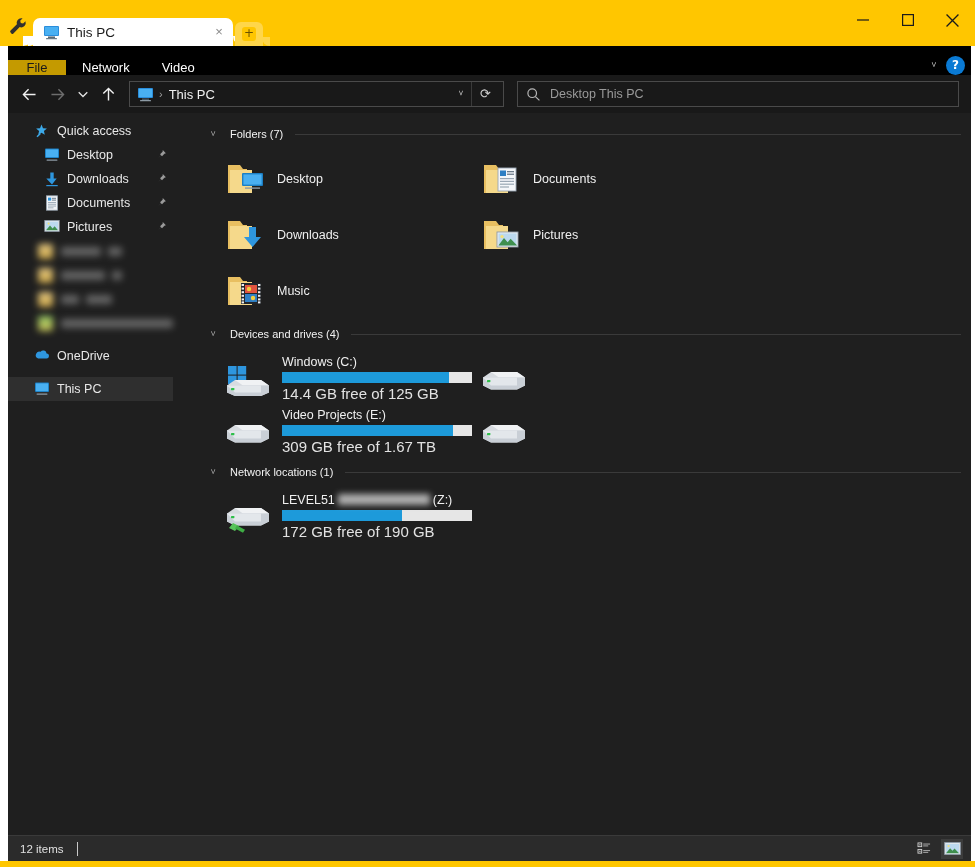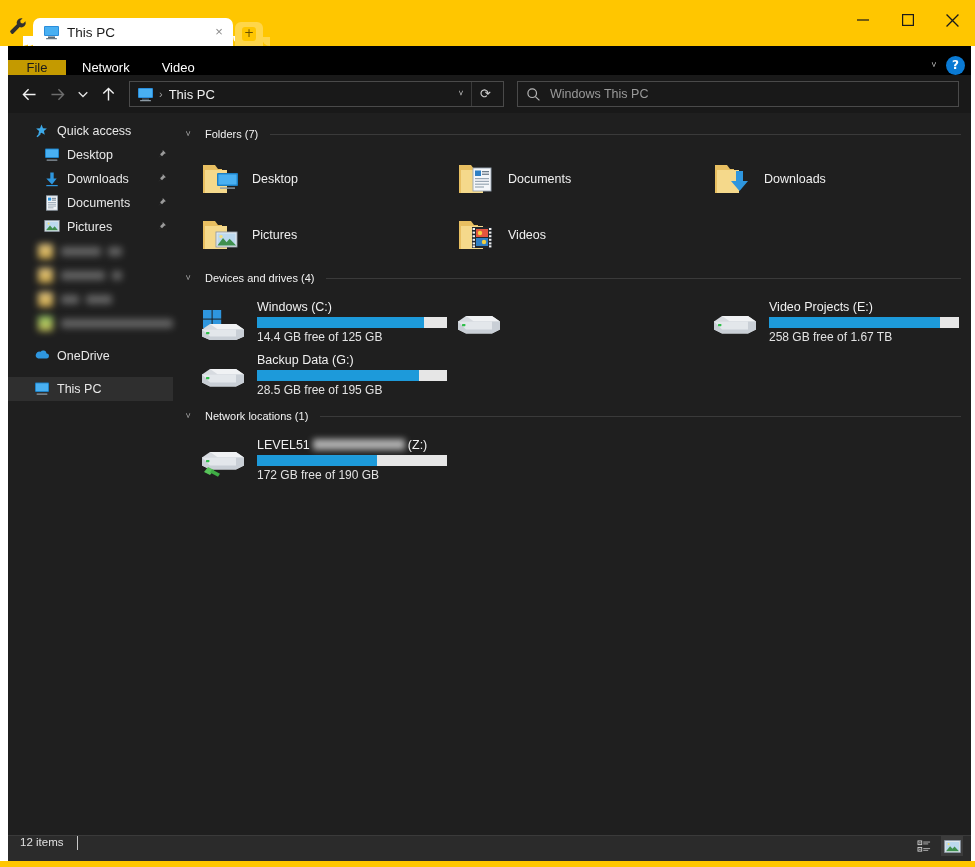--- a/index.html
+++ b/index.html
@@ -142,20 +142,21 @@
   .search-icon { width: 15px; height: 15px; color: #b6b6b6; flex: 0 0 15px; }
   .search-ph { font-size: 12.5px; color: #9a9a9a; margin-left: 9px; }
 
   
   .body {
     flex: 1 1 auto;
     display: flex;
     background: #1f1f1f;
     margin: 0 4px 0 8px;
     overflow: hidden;
+    gap: 25px;
   }
 
   
   .sidebar {
     flex: 0 0 156px;
     background: #1f1f1f;
     padding-top: 6px;
     position: relative;
     border-right: 1px solid #1f1f1f;
   }
@@ -214,27 +215,27 @@
   .drive-name .redact {
     display: inline-block; width: 92px; height: 11px;
     vertical-align: -1px; margin: 0 3px;
     background: #c9c9c9; filter: blur(3px); opacity: .85;
   }
   .meter {
     width: 190px; height: 11px; background: #e6e6e6;
     overflow: hidden;
   }
   .meter-fill { height: 100%; background: #1d9ada; }
-  .drive-free { font-size: 12px; color: #e2e2e2; margin-top: 2px; }
+  .drive-free { font-size: 15px; color: #e2e2e2; margin-top: 2px; }
 
   
   .statusbar {
     flex: 0 0 26px; height: 26px;
     background: #2b2b2b;
-    display: flex; align-items: flex-start;
+    display: flex; align-items: center;
     padding: 0 8px 0 12px;
     margin: 0 4px 0 8px;
     border-top: 1px solid #3a3a3a;
   }
   .status-text { font-size: 11.5px; color: #e0e0e0; }
   .status-sep {
     width: 1px; height: 14px; background: #c8c8c8;
     margin-left: 14px;
   }
   .view-btns { margin-left: auto; display: flex; align-items: center; gap: 6px; }
@@ -338,21 +339,21 @@
       <span class="crumb-refresh">⟳</span>
     </div>
 
     <div class="searchbox">
       <span class="search-icon">
         <svg viewBox="0 0 15 15" width="15" height="15">
           <circle cx="6.2" cy="6.2" r="4.3" fill="none" stroke="#b6b6b6" stroke-width="1.2"></circle>
           <path d="M9.4 9.6 13.4 13.4" stroke="#b6b6b6" stroke-width="1.2"></path>
         </svg>
       </span>
-      <span class="search-ph">Windows This PC</span>
+      <span class="search-ph">Desktop This PC</span>
     </div>
   </div>
 
   <div class="body">
 
     <div class="sidebar">
 
       <div class="nav-item l0">
         <span class="nav-ico">
           <svg viewBox="0 0 16 16" width="16" height="16">
@@ -566,21 +567,21 @@
                   <rect x="16.6" y="30.4" width="2.4" height="2"></rect>
                 <rect x="33" y="13" width="2.4" height="2"></rect>
                   <rect x="33" y="16.6" width="2.4" height="2"></rect>
                 <rect x="33" y="20.2" width="2.4" height="2"></rect>
                   <rect x="33" y="23.8" width="2.4" height="2"></rect>
                 <rect x="33" y="27.4" width="2.4" height="2"></rect>
                   <rect x="33" y="30.4" width="2.4" height="2"></rect>
               </g>
             </svg>
           </span>
-          <span class="tile-label">Videos</span>
+          <span class="tile-label">Music</span>
         </div>
       </div>
 
       <div class="group-head" style="margin-top:4px">
         <span class="grp-chev">ⱽ</span>
         <span class="grp-title">Devices and drives (4)</span>
         <span class="grp-rule"></span>
       </div>
 
       <div class="tiles">
@@ -629,41 +630,34 @@
               <path d="M18 17.5h26v8l-8 4H10l-8-4v-8z" fill="#c9cfd6"></path>
               <path d="M2 17.5h34v8H10z" fill="#e3e7eb"></path>
               <rect x="6" y="20" width="3.4" height="2.2" rx=".6" fill="#2fbf4a"></rect>
             </svg>
           </span>
           <div class="drive-info">
             <div class="drive-name">Video Projects (E:)</div>
             <div class="meter">
               <div class="meter-fill" style="width:90%"></div>
             </div>
-            <div class="drive-free">258 GB free of 1.67 TB</div>
+            <div class="drive-free">309 GB free of 1.67 TB</div>
           </div>
         </div>
 
         <div class="drive-tile">
           <span class="drive-ico">
             <svg viewBox="0 0 48 36" width="48" height="36">
               <path d="M10 12h26l8 5.5v8l-8 4H10l-8-4v-8z" fill="#d7dbe0"></path>
               <path d="M10 12h26l8 5.5H18z" fill="#f0f2f4"></path>
               <path d="M18 17.5h26v8l-8 4H10l-8-4v-8z" fill="#c9cfd6"></path>
               <path d="M2 17.5h34v8H10z" fill="#e3e7eb"></path>
               <rect x="6" y="20" width="3.4" height="2.2" rx=".6" fill="#2fbf4a"></rect>
             </svg>
           </span>
-          <div class="drive-info">
-            <div class="drive-name">Backup Data (G:)</div>
-            <div class="meter">
-              <div class="meter-fill" style="width:85%"></div>
-            </div>
-            <div class="drive-free">28.5 GB free of 195 GB</div>
-          </div>
         </div>
       </div>
 
       <div class="group-head" style="margin-top:4px">
         <span class="grp-chev">ⱽ</span>
         <span class="grp-title">Network locations (1)</span>
         <span class="grp-rule"></span>
       </div>
 
       <div class="tiles">

